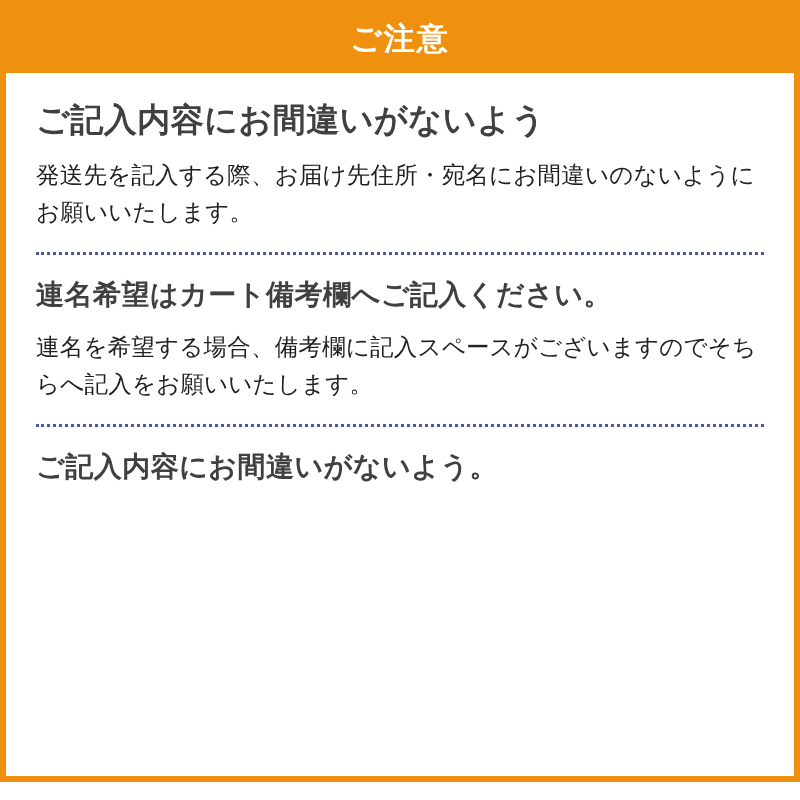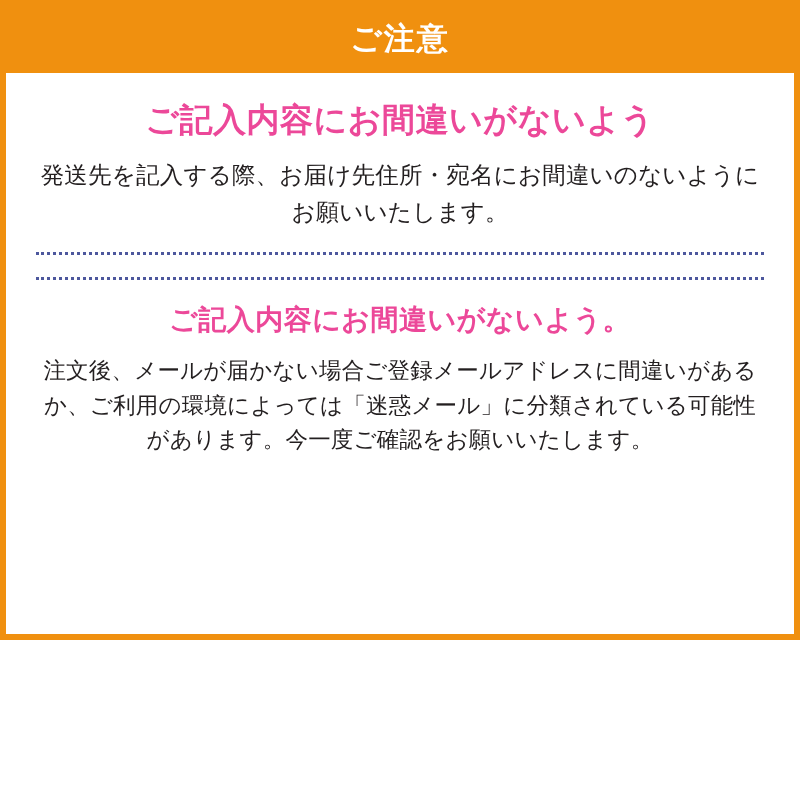--- a/index.html
+++ b/index.html
@@ -10,21 +10,21 @@
     width: 800px;
     height: 800px;
     background: #ffffff;
     font-family: "Liberation Sans", "DejaVu Sans", sans-serif;
     overflow: hidden;
   }
 
   .page {
     position: relative;
     width: 800px;
-    height: 640px;
+    height: 782px;
     box-sizing: border-box;
     border: 6px solid #f0900f;
     background: #ffffff;
   }
 
   .inner {
     position: relative;
     width: 100%;
     height: 100%;
     box-sizing: border-box;
@@ -45,23 +45,22 @@
   .body-wrap {
     padding: 0 30px;
     box-sizing: border-box;
   }
 
   .section {
     padding: 0;
   }
 
   .sec-title {
-    color: #ec4899;
+    color: #404040;
     font-weight: bold;
-    text-align: center;
     letter-spacing: 0.5px;
   }
 
   .sec-title.big {
     font-size: 33px;
     line-height: 1.28;
     margin-top: 26px;
   }
 
   .sec-title.mid {
@@ -69,21 +68,21 @@
     line-height: 1.3;
     margin-top: 22px;
   }
 
   .sec-body {
     color: #231f20;
     font-size: 23.5px;
     line-height: 1.55;
     letter-spacing: 0.2px;
     margin-top: 16px;
-    text-align: center;
+    text-align: left;
   }
 
   .sec-body.small {
     font-size: 22.5px;
     line-height: 1.52;
   }
 
   .divider {
     border: none;
     border-top: 3px dotted #2e3a8c;
@@ -108,23 +107,26 @@
 
       <div class="section sec-1">
         <div class="sec-title big">
           <div>ご記入内容にお間違いがないよう</div>
         </div>
         <div class="sec-body">発送先を記入する際、お届け先住所・宛名にお間違いのないようにお願いいたします。</div>
       </div>
 
       <hr class="divider">
 
+      <div class="section sec-2">
+        <div class="sec-title mid">連名希望はカート備考欄へご記入ください。</div>
+        <div class="sec-body">連名を希望する場合、備考欄に記入スペースがございますのでそちらへ記入をお願いいたします。</div>
+      </div>
 
       <hr class="divider">
 
       <div class="section sec-3">
         <div class="sec-title mid">ご記入内容にお間違いがないよう。</div>
-        <div class="sec-body small">注文後、メールが届かない場合ご登録メールアドレスに間違いがあるか、ご利用の環境によっては「迷惑メール」に分類されている可能性があります。今一度ご確認をお願いいたします。</div>
       </div>
 
     </div>
   </div>
 </div>
 
 </body></html>

